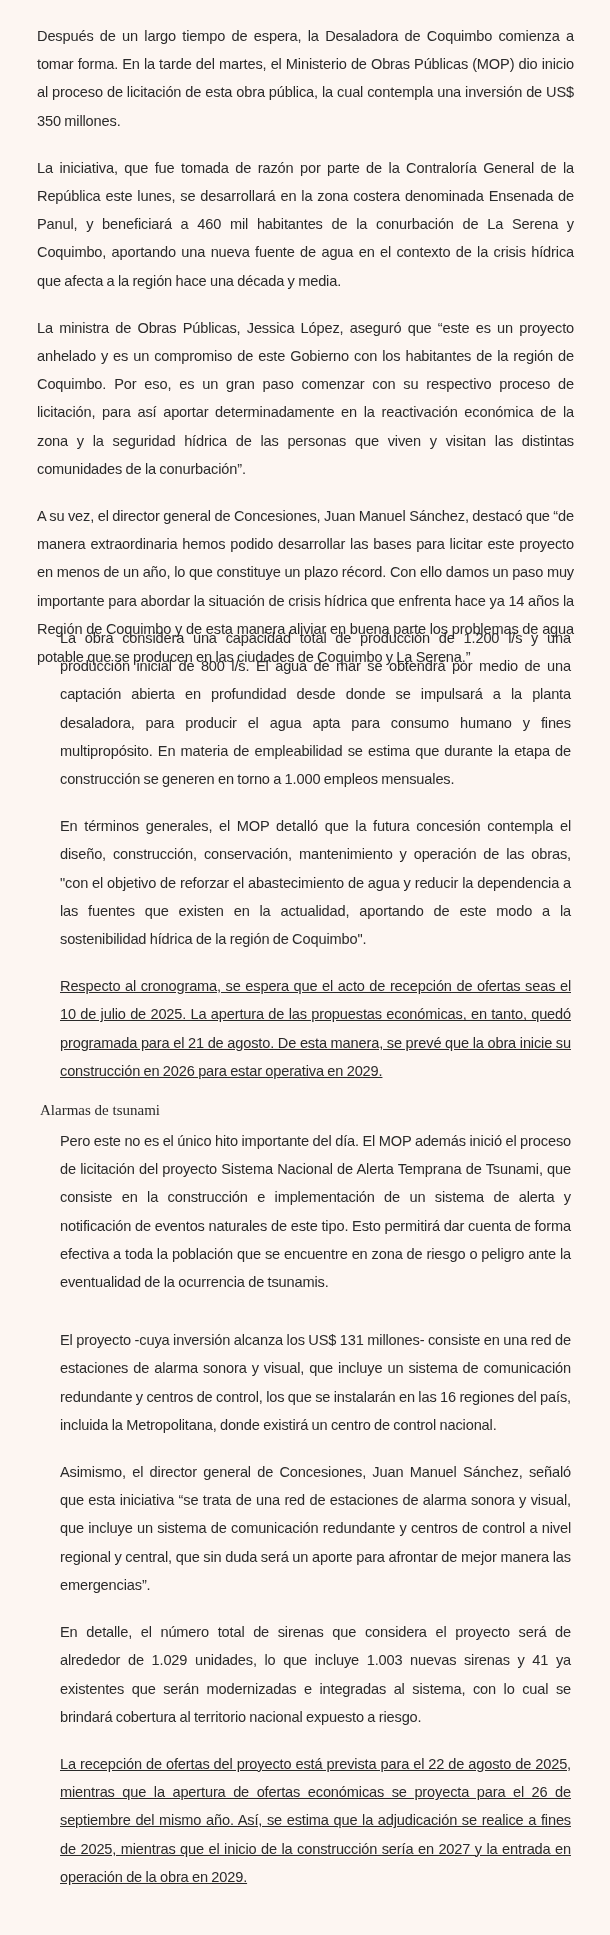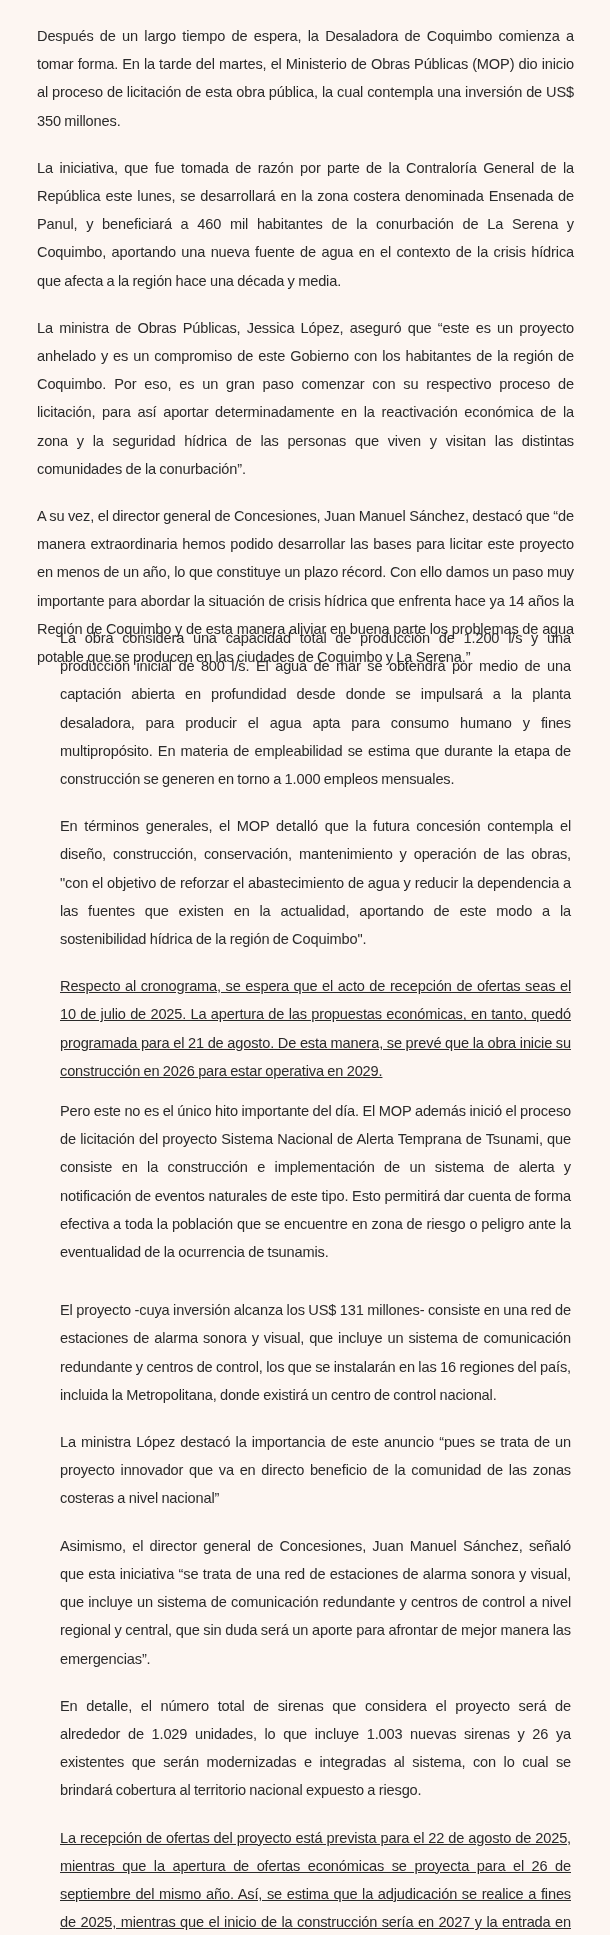--- a/index.html
+++ b/index.html
@@ -58,22 +58,22 @@
     <p>La iniciativa, que fue tomada de razón por parte de la Contraloría General de la República este lunes, se desarrollará en la zona costera denominada Ensenada de Panul, y beneficiará a 460 mil habitantes de la conurbación de La Serena y Coquimbo, aportando una nueva fuente de agua en el contexto de la crisis hídrica que afecta a la región hace una década y media.</p>
     <p>La ministra de Obras Públicas, Jessica López, aseguró que “este es un proyecto anhelado y es un compromiso de este Gobierno con los habitantes de la región de Coquimbo. Por eso, es un gran paso comenzar con su respectivo proceso de licitación, para así aportar determinadamente en la reactivación económica de la zona y la seguridad hídrica de las personas que viven y visitan las distintas comunidades de la conurbación”.</p>
     <p>A su vez, el director general de Concesiones, Juan Manuel Sánchez, destacó que “de manera extraordinaria hemos podido desarrollar las bases para licitar este proyecto en menos de un año, lo que constituye un plazo récord. Con ello damos un paso muy importante para abordar la situación de crisis hídrica que enfrenta hace ya 14 años la Región de Coquimbo y de esta manera aliviar en buena parte los problemas de agua potable que se producen en las ciudades de Coquimbo y La Serena.”</p>
   </div>
 
   <div class="block-b">
     <p>La obra considera una capacidad total de producción de 1.200 l/s y una producción inicial de 800 l/s. El agua de mar se obtendrá por medio de una captación abierta en profundidad desde donde se impulsará a la planta desaladora, para producir el agua apta para consumo humano y fines multipropósito. En materia de empleabilidad se estima que durante la etapa de construcción se generen en torno a 1.000 empleos mensuales.</p>
     <p>En términos generales, el MOP detalló que la futura concesión contempla el diseño, construcción, conservación, mantenimiento y operación de las obras, "con el objetivo de reforzar el abastecimiento de agua y reducir la dependencia a las fuentes que existen en la actualidad, aportando de este modo a la sostenibilidad hídrica de la región de Coquimbo".</p>
     <p class="tight">Respecto al cronograma, se espera que el acto de recepción de ofertas seas el 10 de julio de 2025. La apertura de las propuestas económicas, en tanto, quedó programada para el 21 de agosto. De esta manera, se prevé que la obra inicie su construcción en 2026 para estar operativa en 2029.</p>
 
+    <h3>Alarmas de tsunami</h3>
 
     <p class="gap-lg">Pero este no es el único hito importante del día. El MOP además inició el proceso de licitación del proyecto Sistema Nacional de Alerta Temprana de Tsunami, que consiste en la construcción e implementación de un sistema de alerta y notificación de eventos naturales de este tipo. Esto permitirá dar cuenta de forma efectiva a toda la población que se encuentre en zona de riesgo o peligro ante la eventualidad de la ocurrencia de tsunamis.</p>
     <p>El proyecto -cuya inversión alcanza los US$ 131 millones- consiste en una red de estaciones de alarma sonora y visual, que incluye un sistema de comunicación redundante y centros de control, los que se  instalarán en las 16 regiones del país, incluida la Metropolitana, donde existirá un centro de control nacional.</p>
-    <p>La ministra López destacó la importancia de este anuncio “pues se trata de un proyecto innovador que va en directo beneficio de la comunidad de las zonas costeras a nivel nacional”</p>
     <p>Asimismo, el director general de Concesiones, Juan Manuel Sánchez, señaló que esta iniciativa “se trata de una red de estaciones de alarma sonora y visual, que incluye un sistema de comunicación redundante y centros de control a nivel regional y central, que sin duda será un aporte para afrontar de mejor manera las emergencias”.</p>
-    <p>En detalle, el número total de sirenas que considera el proyecto será de alrededor de 1.029 unidades, lo que incluye 1.003 nuevas sirenas y 26 ya existentes que serán modernizadas e integradas al sistema, con lo cual se brindará cobertura al territorio nacional expuesto a riesgo.</p>
+    <p>En detalle, el número total de sirenas que considera el proyecto será de alrededor de 1.029 unidades, lo que incluye 1.003 nuevas sirenas y 41 ya existentes que serán modernizadas e integradas al sistema, con lo cual se brindará cobertura al territorio nacional expuesto a riesgo.</p>
     <p class="tight">La recepción de ofertas del proyecto está prevista para el 22 de agosto de 2025, mientras que la apertura de ofertas económicas se proyecta para el 26 de septiembre del mismo año. Así, se estima que la adjudicación se realice a fines de 2025, mientras que el inicio de la construcción sería en 2027 y la entrada en operación de la obra en 2029.</p>
 
   </div>
 </div>
 
 </body></html>

